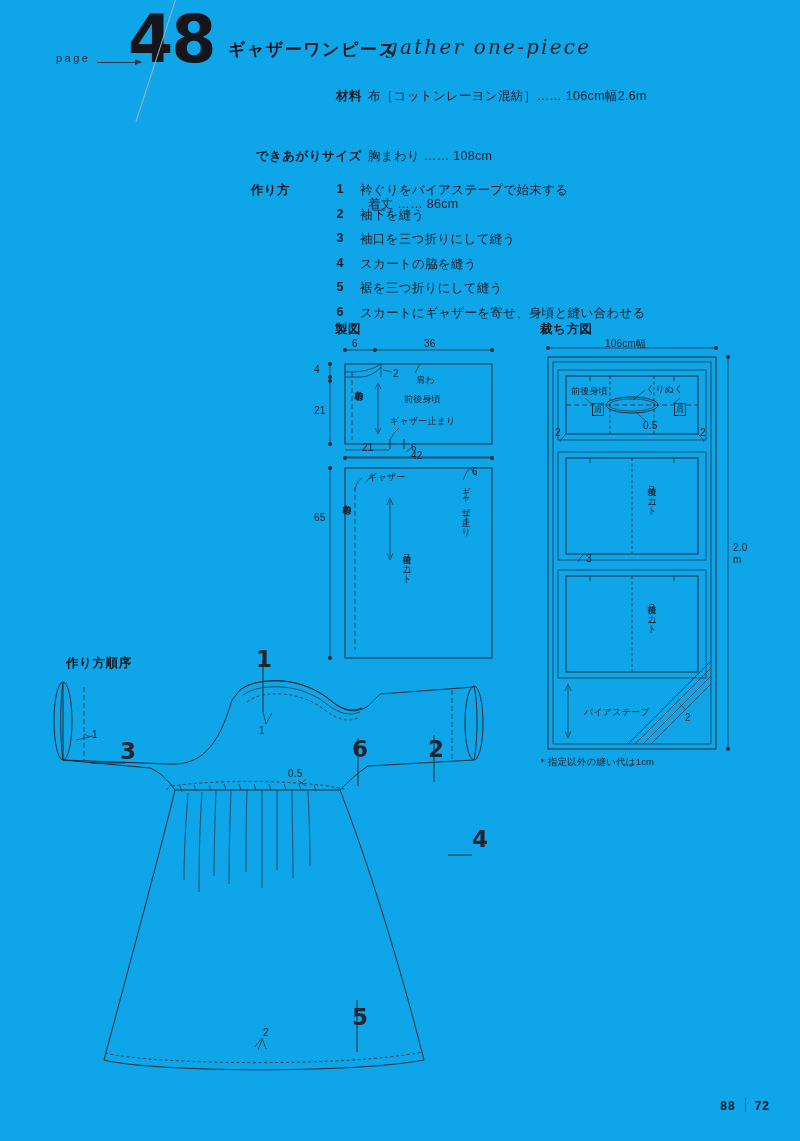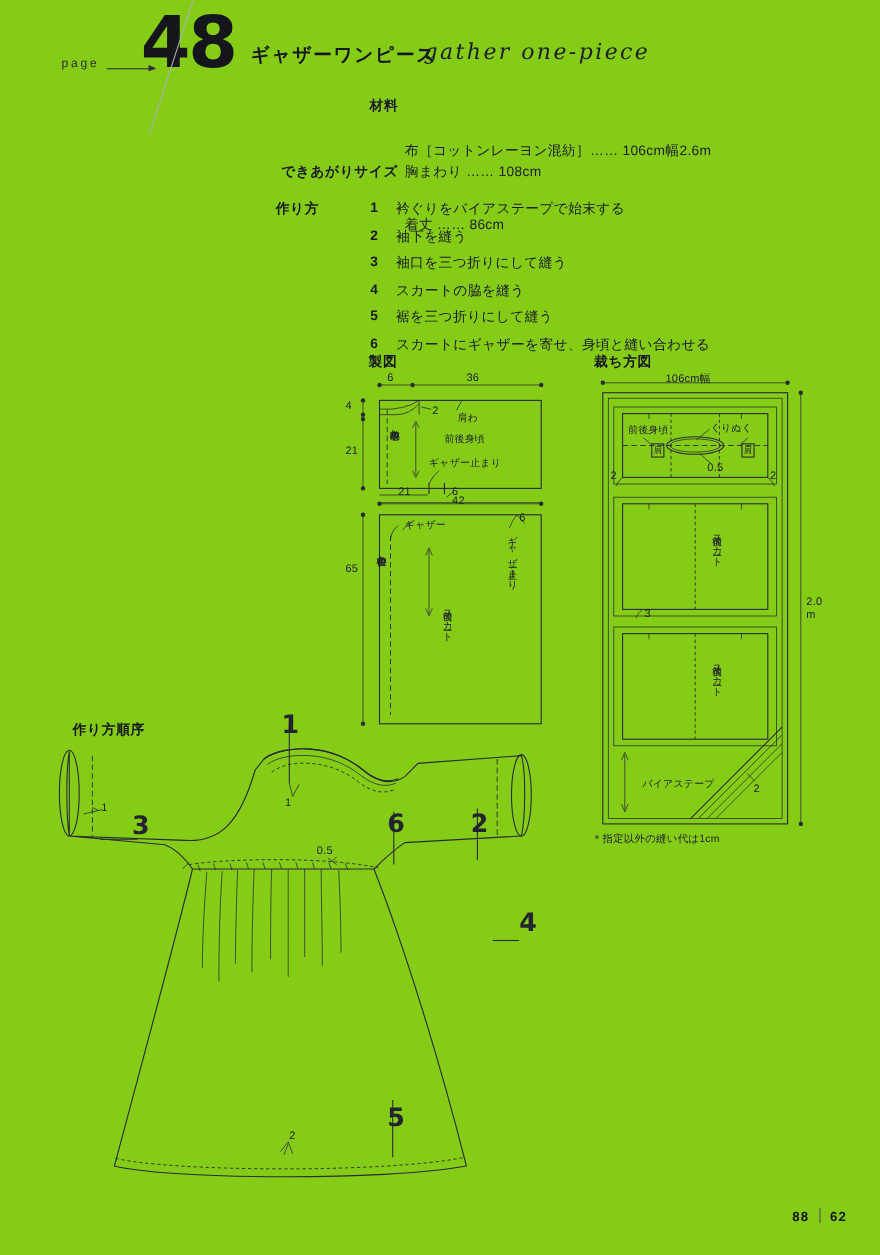--- a/index.html
+++ b/index.html
@@ -6,21 +6,21 @@
   body{
     width:800px;height:1141px;
     background:#ffffff;
     font-family:"Liberation Sans","DejaVu Sans",sans-serif;
     color:#1a1a22;
     position:relative;
     overflow:hidden;
   }
   .page{
     position:absolute;inset:0;
-    background:#84cc16;
+    background:#0ea5e9;
   }
   
   .header{position:absolute;left:0;top:0;width:800px;height:90px;}
   .page-word{
     position:absolute;left:56px;top:52px;
     font-size:11px;letter-spacing:2.5px;color:#2a2a33;
   }
   .page-arrow{
     position:absolute;left:97px;top:62px;width:44px;height:1px;background:#33333c;
   }
@@ -105,21 +105,21 @@
     <div class="page-arrow"></div>
     <div class="big-num">48</div>
     <div class="slash"></div>
     <div class="title-jp">ギャザーワンピース</div>
     <div class="title-en">gather one-piece</div>
   </div>
 
   <div class="spec">
     <div class="spec-row">
       <div class="spec-label" style="left:222px;top:2px;">材料</div>
-      <div class="spec-val" style="top:2px;margin-top:41px;">布［コットンレーヨン混紡］…… 106cm幅2.6m</div>
+      <div class="spec-val" style="top:2px;">布［コットンレーヨン混紡］…… 106cm幅2.6m</div>
     </div>
     <div class="spec-row">
       <div class="spec-label" style="left:222px;top:38px;">できあがりサイズ</div>
       <div class="spec-val" style="top:38px;">胸まわり …… 108cm</div>
     </div>
     <div class="spec-row">
       <div class="spec-val" style="top:62px;text-align:center;">着丈 …… 86cm</div>
     </div>
   </div>
 
@@ -386,16 +386,16 @@
   <div class="callout" style="left:428px;top:738px;">2</div>
   <div class="callout" style="left:472px;top:828px;">4</div>
   <div class="callout" style="left:352px;top:1006px;">5</div>
 
   <div class="dt n" style="left:92px;top:729px;">1</div>
   <div class="dt n" style="left:259px;top:725px;">1</div>
   <div class="dt n" style="left:288px;top:768px;">0.5</div>
   <div class="dt n" style="left:263px;top:1027px;">2</div>
 
   <div class="pagenos">
-    <span>88</span><span class="bar"></span><span>62</span>
+    <span>88</span><span class="bar"></span><span>72</span>
   </div>
 
 </div>
 
 </body></html>

